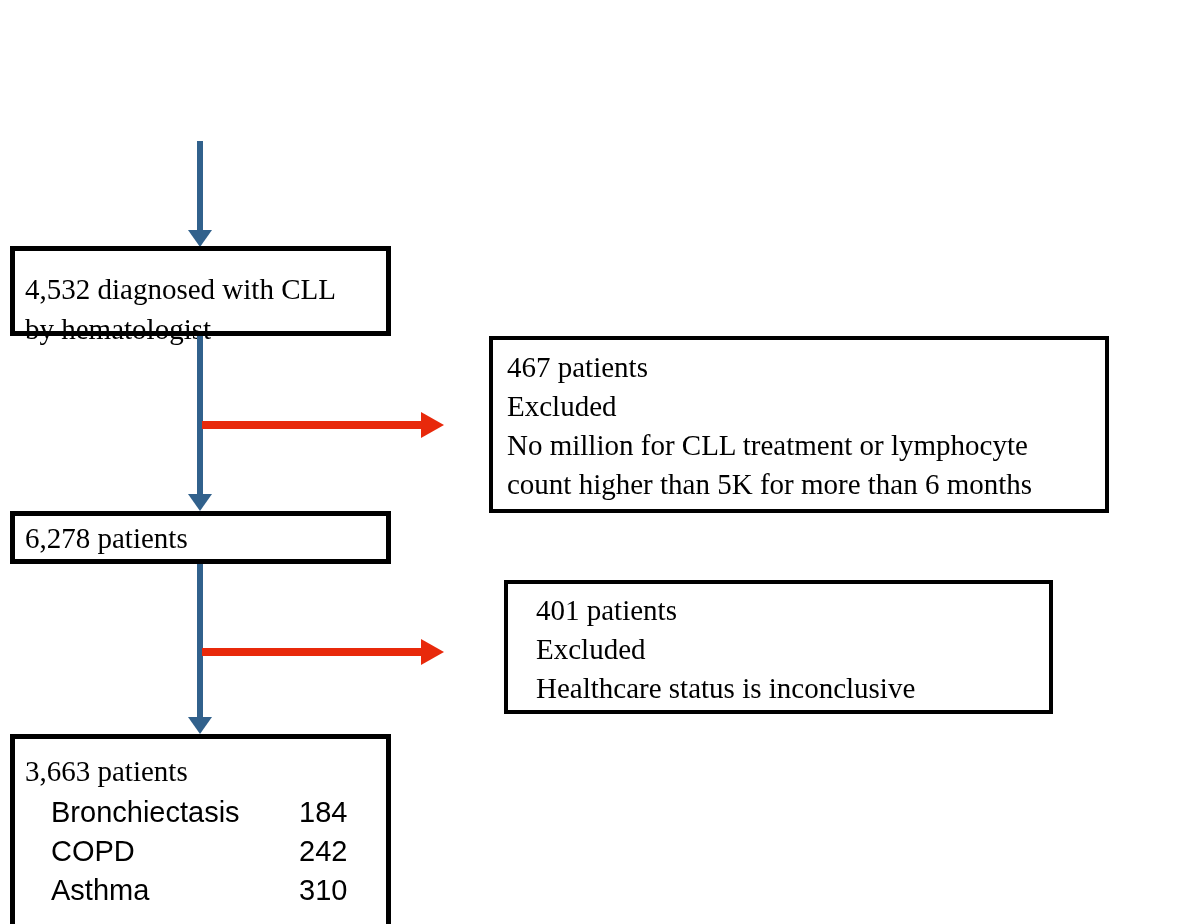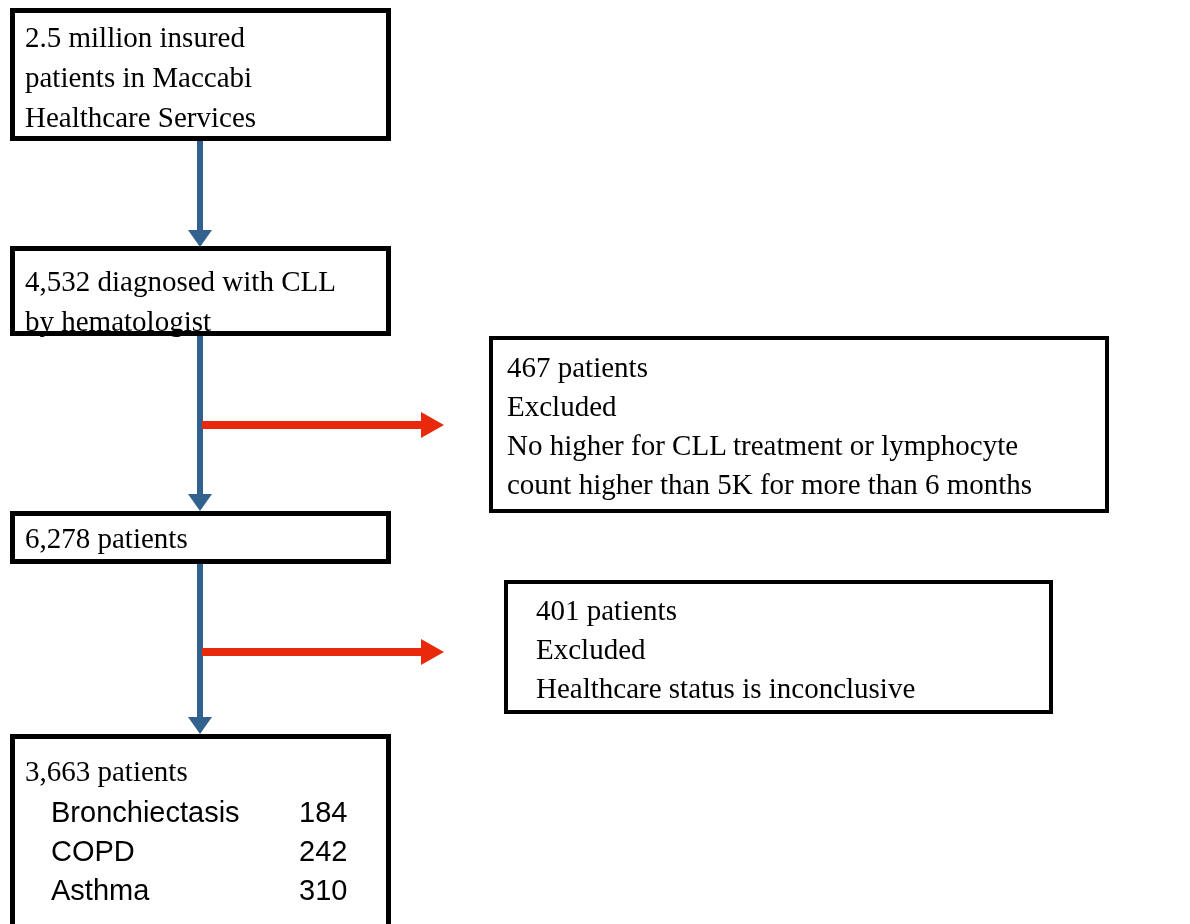--- a/index.html
+++ b/index.html
@@ -72,50 +72,45 @@
   }
   .brow { display: flex; }
   .brow .blabel { width: 248px; }
   .brow .bvalue { width: 70px; }
 </style>
 </head>
 <body>
 
 <div class="figure">
 
-  <div class="fbox" style="left:10px; top:8px; width:381px; height:133px;">
-    <div class="bline">2.5 million insured</div>
-    <div class="bline">patients in Maccabi</div>
-    <div class="bline">Healthcare Services</div>
-  </div>
 
   <div class="arrow-down" style="left:188px; top:141px; height:106px;">
     <div class="shaft"></div>
     <div class="head"></div>
   </div>
 
-  <div class="fbox" style="left:10px; top:246px; width:381px; height:90px; padding-top:10px;">
+  <div class="fbox" style="left:10px; top:246px; width:381px; height:90px; padding-top:18px;">
     <div class="bline">4,532 diagnosed with CLL</div>
     <div class="bline">by hematologist</div>
   </div>
 
   <div class="arrow-down" style="left:188px; top:336px; height:175px;">
     <div class="shaft"></div>
     <div class="head"></div>
   </div>
 
   <div class="arrow-right" style="left:202px; top:412px; width:242px;">
     <div class="shaft"></div>
     <div class="head"></div>
   </div>
 
   <div class="fbox thin" style="left:489px; top:336px; width:620px; height:177px; padding:8px 14px;">
     <div class="bline">467 patients</div>
     <div class="bline">Excluded</div>
-    <div class="bline">No higher for CLL treatment or lymphocyte</div>
+    <div class="bline">No million for CLL treatment or lymphocyte</div>
     <div class="bline">count higher than 5K for more than 6 months</div>
   </div>
 
   <div class="fbox" style="left:10px; top:511px; width:381px; height:53px; padding-top:2px;">
     <div class="bline">6,278 patients</div>
   </div>
 
   <div class="arrow-down" style="left:188px; top:564px; height:170px;">
     <div class="shaft"></div>
     <div class="head"></div>

